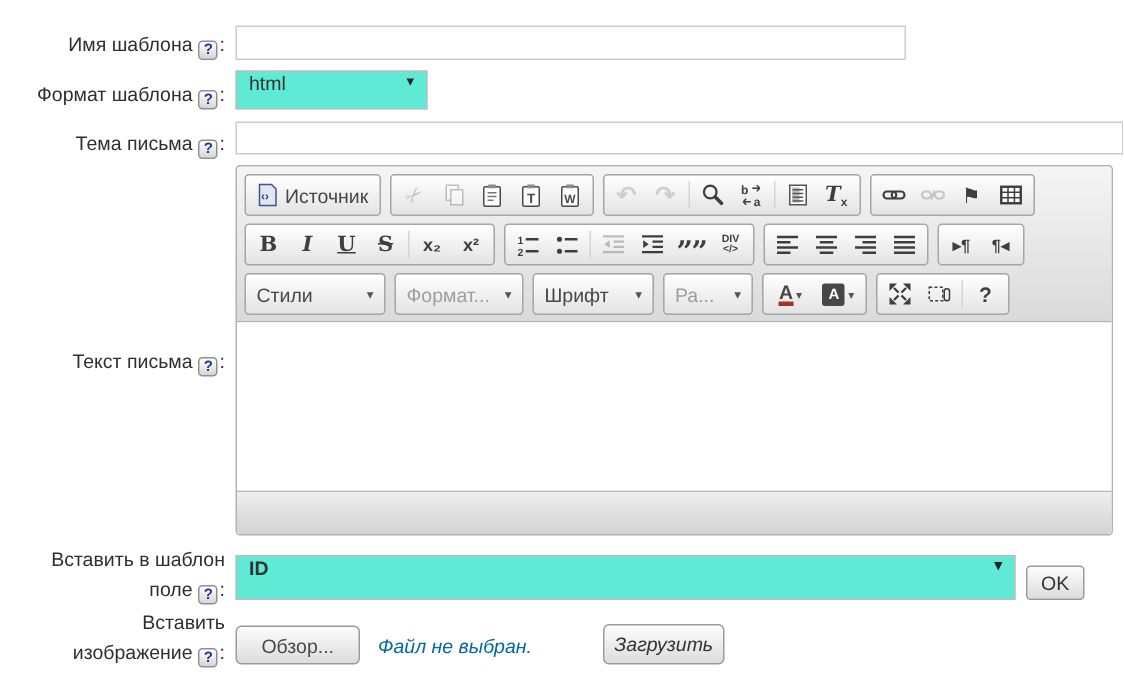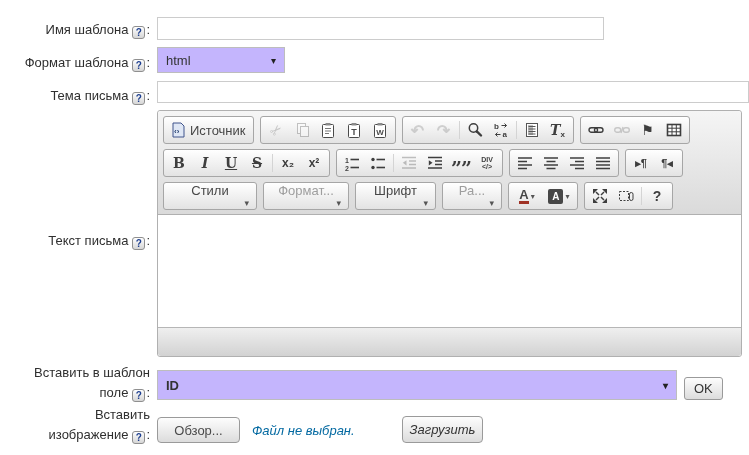--- a/index.html
+++ b/index.html
@@ -4,21 +4,21 @@
 <style>
   * { margin:0; padding:0; box-sizing:border-box; }
   html,body { background:#fff; }
   .page { position:relative; width:749px; height:455px; overflow:hidden;
           font-family:"Liberation Sans", sans-serif; font-size:13px; color:#333; background:#fff;border-radius:25px; }
   .lbl { position:absolute; left:0; width:150px; text-align:right; color:#2f2f2f; line-height:20px; }
   .help { display:inline-block; width:13px; height:13px; border:1px solid #8f8f8f; border-radius:3px;
           background:linear-gradient(#fefefe,#d6d6d6); color:#1d3e8f; font-size:10px; font-weight:bold;
           text-align:center; line-height:11px; vertical-align:-2px; margin:0 1px 0 4px; cursor:pointer; }
   .txt { position:absolute; height:23px; border:1px solid #cccccc; background:#fff; font:13px "Liberation Sans",sans-serif; padding:0 6px; color:#333; }
-  .selbox { position:absolute; border:1px solid #bdbdbd; background:#c4b5fd; display:flex; align-items:center;
+  .selbox { position:absolute; border:1px solid #bdbdbd; background:#5eead4; display:flex; 
             padding:0 8px; cursor:pointer; color:#333; }
   .selbox .arr { margin-left:auto; font-size:10px; color:#222; }
   .pushbtn { position:absolute; border:1px solid #9a9a9a; border-radius:3px;
              background:linear-gradient(#fdfdfd,#dcdcdc); font:13px "Liberation Sans",sans-serif;
              color:#333; cursor:pointer; }
   
   .editor { position:absolute; left:157px; top:110px; width:585px; border:1px solid #b0b0b0; border-radius:3px; background:#fff; }
   .toolbar { background:linear-gradient(#f5f5f5,#dadada); border-bottom:1px solid #b0b0b0;
              border-radius:3px 3px 0 0; padding:5px 5px 4px 5px; }
   .tb-row { display:flex; align-items:center; margin-bottom:5px; }
@@ -40,21 +40,21 @@
   .ic-s { font-family:"DejaVu Serif",serif; font-weight:bold; font-size:14px; text-decoration:line-through; }
   .ic-sub,.ic-sup { font-weight:bold; font-size:12px; }
   .ic-quote { font-family:"DejaVu Serif",serif; font-size:19px; font-weight:bold; line-height:6px; padding-top:9px; letter-spacing:-1px; }
   .divic { display:flex; flex-direction:column; align-items:center; line-height:7px; color:#3e3e3e; }
   .divic b { font-size:7px; } .divic i { font-size:7px; font-style:normal; font-weight:bold; }
   .ic-bidi { font-size:11px; font-weight:bold; }
   .rf { display:flex; align-items:flex-start; }
   .rf-t { font-family:"DejaVu Serif",serif; font-style:italic; font-weight:bold; font-size:14px; }
   .rf-x { font-size:8px; font-weight:bold; margin-top:8px; }
   .combo { display:flex; align-items:center; border:1px solid #a6a6a6; border-radius:3px; height:28px;
-           background:linear-gradient(#ffffff,#e3e3e3); margin-right:6px; padding:0 7px; cursor:pointer;flex-direction:column; }
+           background:linear-gradient(#ffffff,#e3e3e3); margin-right:6px; padding:0 7px; cursor:pointer; }
   .combo-label { color:#474747; }
   .combo-label.grayed { color:#9e9e9e; }
   .combo-arrow { margin-left:auto; font-size:9px; color:#555; padding-left:6px; }
   .tc { font-weight:bold; color:#474747; border-bottom:3px solid #a03326; line-height:13px; }
   .bc { background:#474747; color:#fff; width:15px; height:15px; border-radius:2px; display:flex;
         align-items:center; justify-content:center; font-weight:bold; font-size:10px; }
   .car { font-size:8px; color:#555; margin-left:2px; }
   .color-btn { width:32px; }
   .content { height:112px; background:#fff; cursor:text; }
   .bottombar { height:29px; background:linear-gradient(#efefef,#d2d2d2); border-top:1px solid #b6b6b6; border-radius:0 0 3px 3px; }

